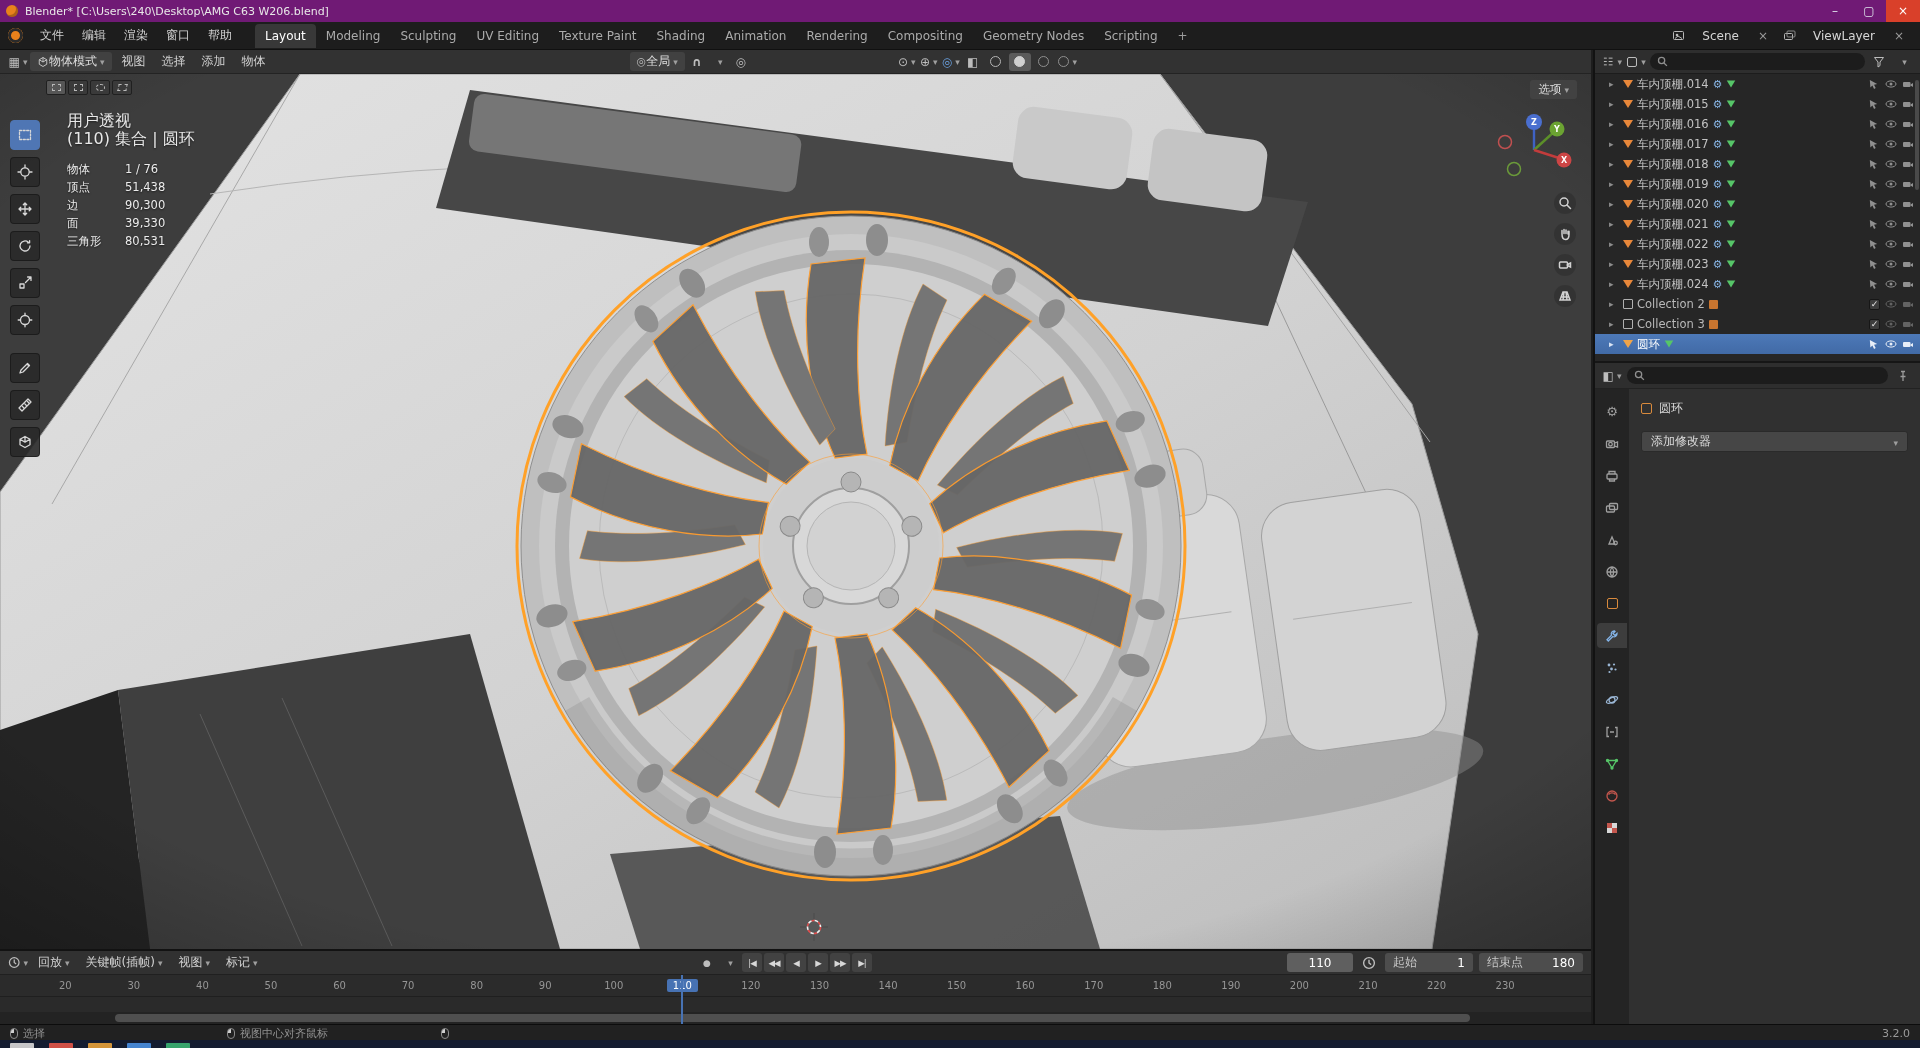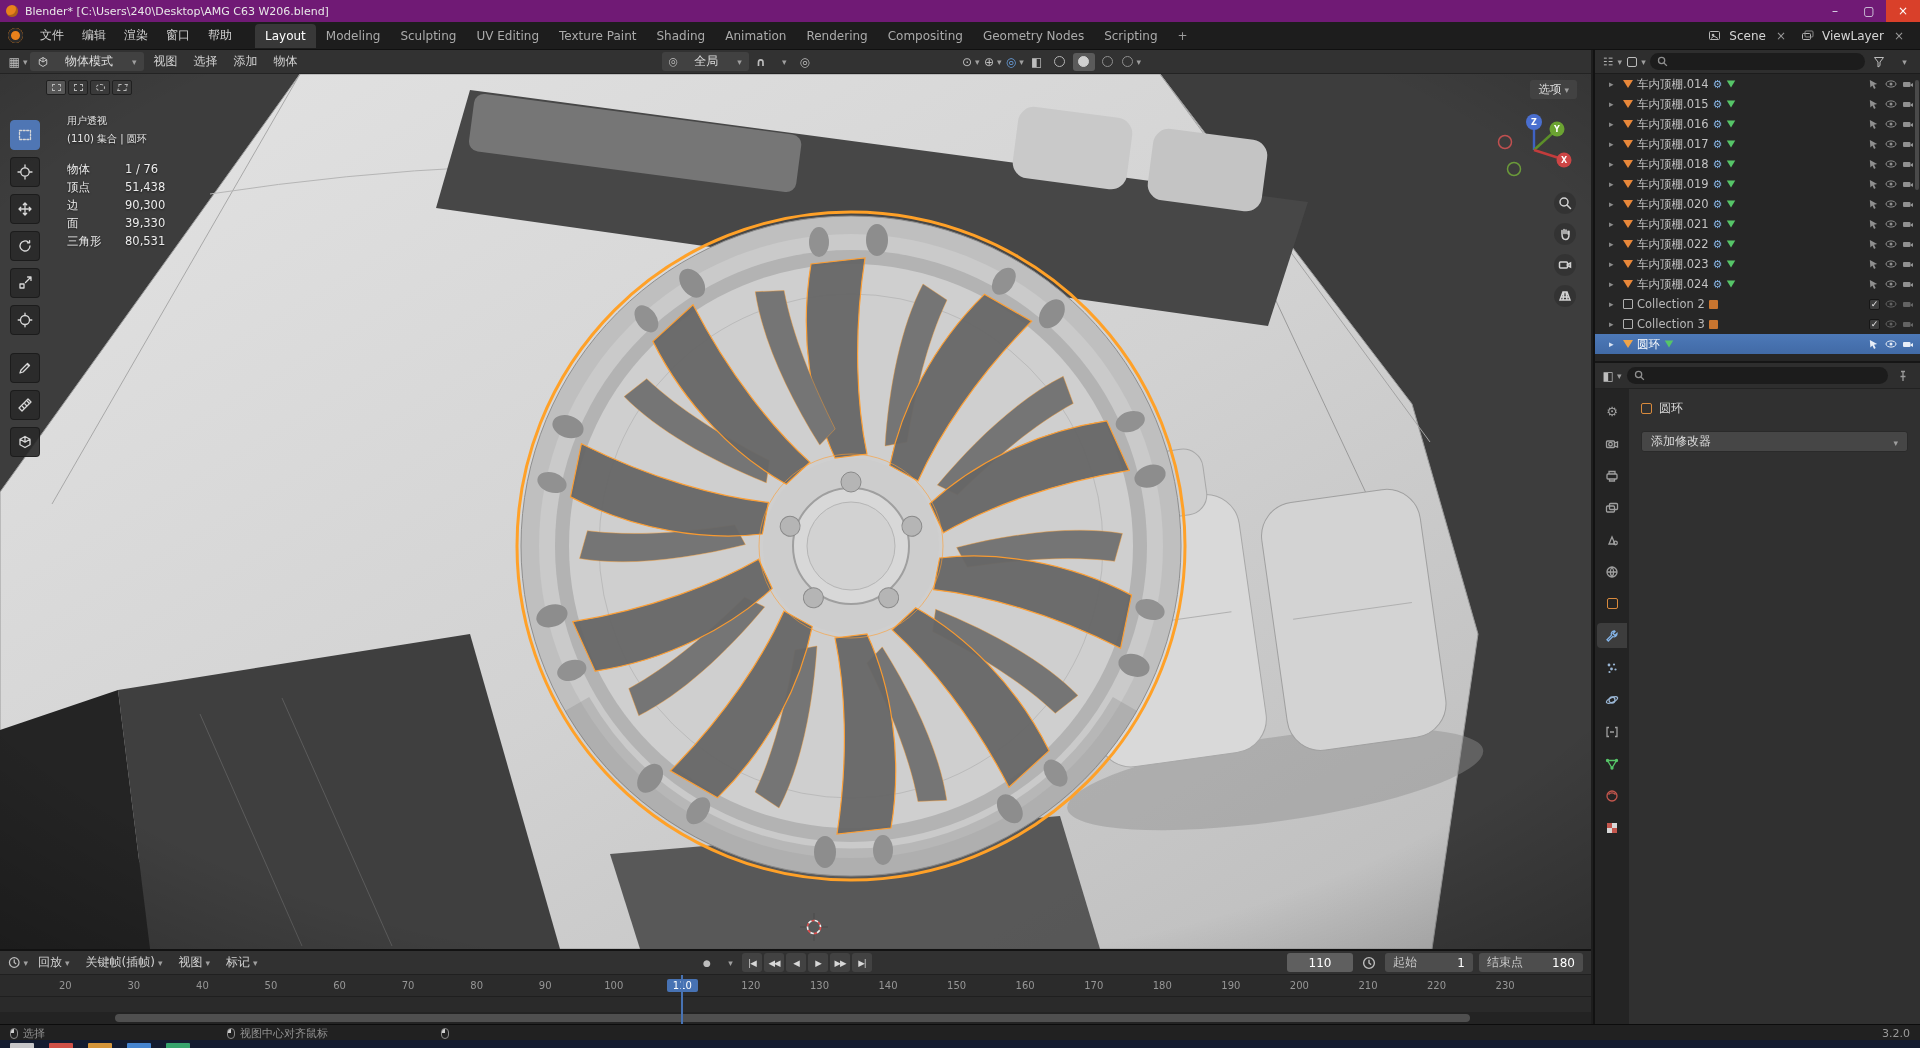--- a/index.html
+++ b/index.html
@@ -20,34 +20,34 @@
   display:flex;align-items:center;border-bottom:1px solid #101010}
 .blogo{width:15px;height:15px;border-radius:50%;background:#e8811c;margin:0 8px 0 8px;
   box-shadow:inset 0 0 0 3px #2a2a2a, inset 0 0 0 5px #e8811c}
 .menus,.wstabs{display:flex;align-items:center}
 .menu-item{padding:4px 9px;color:#cfcfcf;border-radius:3px}
 .wstabs{margin-left:14px}
 .ws-tab{padding:5px 10px;color:#ababab;border-radius:4px 4px 0 0;font-size:12px}
 .ws-tab.active{background:#383838;color:#fff}
 .ws-add{padding:2px 8px;color:#9a9a9a;margin-left:2px}
 .tb-right{margin-left:auto;display:flex;align-items:center;gap:4px;padding-right:10px}
-.idgrp{display:flex;align-items:flex-end;gap:8px;padding:2px 4px;border-radius:3px}
+.idgrp{display:flex;align-items:flex-end;gap:17px;padding:2px 4px;border-radius:3px}
 .idgrp .lab{color:#d5d5d5}
 .idgrp .xbtn{color:#9a9a9a;padding:0 2px}
 .mini-ic{width:14px;height:14px;display:inline-flex;align-items:center;justify-content:center}
 
 
 .workarea{position:absolute;top:50px;left:0;width:1920px;height:974px}
 .vp-col{position:absolute;top:0;left:0;width:1591px;height:974px}
 .right-col{position:absolute;top:0;left:1593px;width:327px;height:974px;background:#282828;border-left:2px solid #121212}
 
 
 .vp-header{position:absolute;top:0;left:0;width:1591px;height:24px;background:#323232;
   display:flex;align-items:center;gap:2px;padding:0 8px;border-bottom:1px solid #232323}
-.hdr-btn{display:flex;align-items:center;gap:16px;background:#414141;border-radius:3px;height:19px;padding:0 7px;color:#ddd}
+.hdr-btn{display:flex;align-items:center;gap:0;background:#414141;border-radius:3px;height:19px;padding:0 7px;color:#ddd}
 .hdr-menu{padding:3px 8px;color:#d2d2d2}
 .caret-d::after{content:"▾";font-size:9px;color:#9f9f9f;margin-left:3px}
 .hgap1{width:352px}.hgap2{width:142px}
 .hicon{width:20px;height:18px;display:flex;align-items:center;justify-content:center;color:#bdbdbd;font-size:12px}
 .hicon.blue{color:#6aa1e0}
 .ball{width:11px;height:11px;border-radius:50%;border:1.5px solid #b5b5b5;display:inline-block}
 .ball.solid{background:#d0d0d0;border-color:#d0d0d0}
 .ball-pill{display:flex;align-items:center;justify-content:center;width:22px;height:18px;border-radius:3px}
 .ball-pill.on{background:#5a5a5a}
 
@@ -59,21 +59,21 @@
 .selmode.on{background:#565656}
 
 
 .vtoolbar{position:absolute;left:10px;top:46px;display:flex;flex-direction:column;gap:7px}
 .tool-btn{width:30px;height:30px;border-radius:4px;background:rgba(41,41,41,.9);display:flex;align-items:center;justify-content:center;border:1px solid rgba(20,20,20,.6)}
 .tool-btn.active{background:#4f76b4;border-color:#4f76b4}
 .tool-btn svg{stroke:#d8d8d8;fill:none;stroke-width:1.3;stroke-linecap:round;stroke-linejoin:round}
 .tool-sep{height:4px}
 
 
-.vp-info{position:absolute;left:67px;top:38px;color:#e8e8e8;text-shadow:0 1px 2px rgba(0,0,0,.55);font-size:10px;line-height:18px}
+.vp-info{position:absolute;left:67px;top:38px;color:#e8e8e8;text-shadow:0 1px 2px rgba(0,0,0,.55);font-size:16px;line-height:18px}
 .vp-stats{position:absolute;left:67px;top:86px;text-shadow:0 1px 2px rgba(0,0,0,.55);font-size:11.5px;line-height:18px;color:#ececec}
 .stat-row{display:flex}
 .stat-row .sl{width:58px}
 .options-btn{position:absolute;right:14px;top:6px;background:#424242;border-radius:3px;height:19px;display:flex;align-items:center;padding:0 8px;color:#ddd;font-size:11.5px}
 .nav-gizmo{position:absolute;right:12px;top:31px}
 .vp-sideicons{position:absolute;right:15px;top:118px;display:flex;flex-direction:column;gap:9px}
 .sideic{width:22px;height:22px;border-radius:50%;background:rgba(40,40,40,.45);display:flex;align-items:center;justify-content:center}
 .sideic svg{stroke:#d2d2d2;fill:none;stroke-width:1.5;stroke-linecap:round}
 
 

